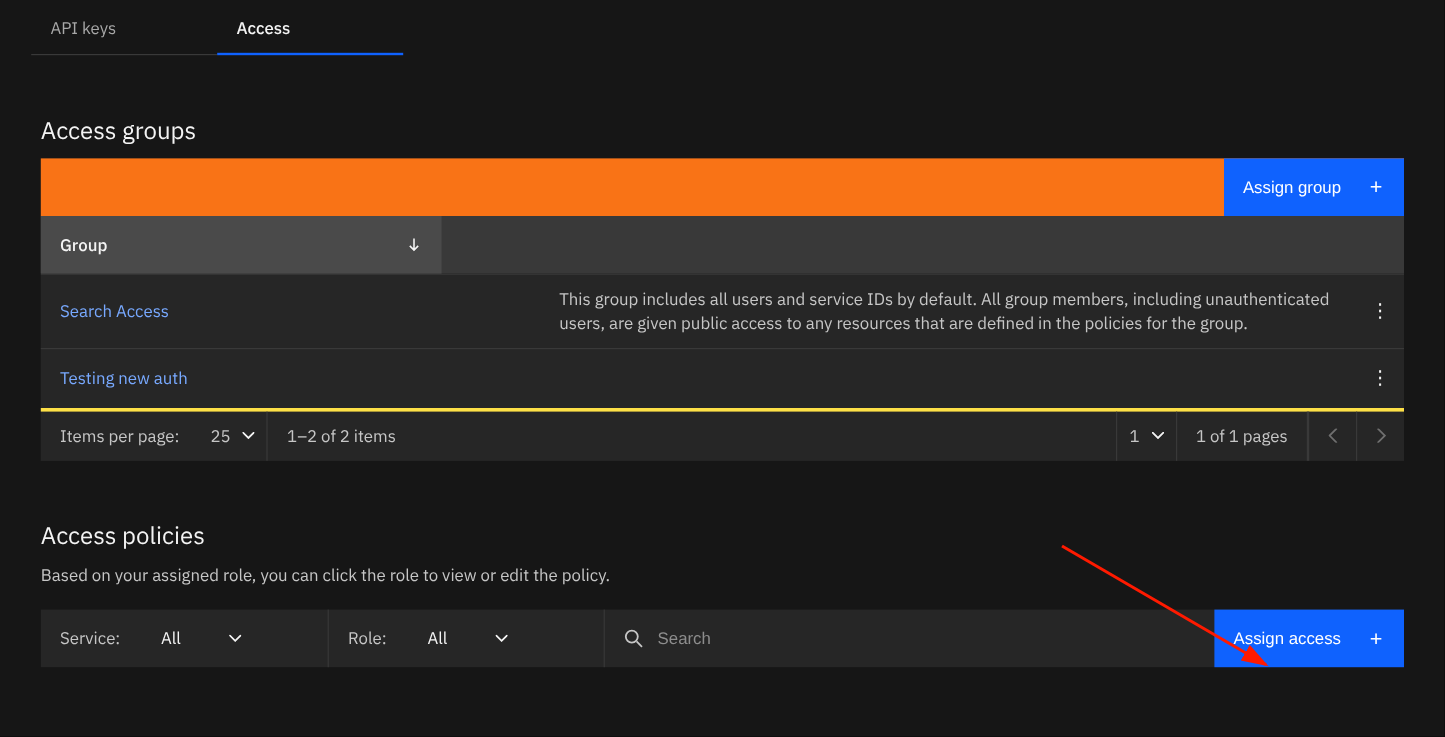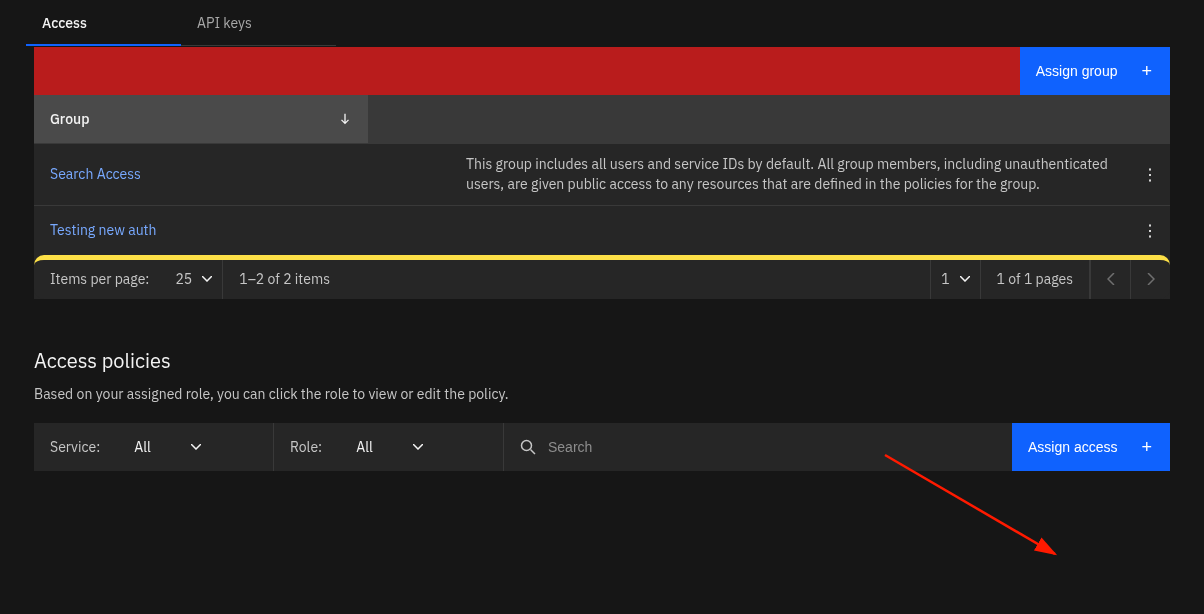--- a/index.html
+++ b/index.html
@@ -61,21 +61,21 @@
     text-decoration: none;
   }
 
   
   .table-wrap {
     background: #262626;
   }
   .table-toolbar {
     display: flex;
     justify-content: flex-end;
-    background: #b91c1c;
+    background: #f97316;
     height: 48px;
   }
   .primary-btn {
     background: #0f62fe;
     color: #fff;
     border: none;
     font-size: 14px;
     padding: 0 18px 0 16px;
     display: flex;
     align-items: center;
@@ -138,25 +138,24 @@
     text-align: center;
     color: #f4f4f4;
     cursor: pointer;
     font-size: 16px;
   }
 
   .pagination {
     display: flex;
     align-items: center;
     background: #262626;
-    border-top: 5px solid #fde047;
+    border-top: 3px solid #fde047;
     height: 44px;
     font-size: 14px;
     color: #c6c6c6;
-    border-radius: 10px;
   }
   .pg-section {
     display: flex;
     align-items: center;
     padding: 0 16px;
     height: 100%;
   }
   .pg-divider {
     border-right: 1px solid #393939;
     height: 100%;
@@ -232,24 +231,25 @@
     top: 450px;
     left: 880px;
   }
 </style>
 </head>
 <body>
 
 <div class="page">
 
   <div class="tabs">
+    <div class="tab inactive">API keys</div>
     <div class="tab active">Access</div>
-    <div class="tab inactive">API keys</div>
   </div>
 
+  <h2 class="section-title">Access groups</h2>
 
   <div class="table-wrap">
     <div class="table-toolbar">
       <button class="primary-btn">
         <span>Assign group</span>
         <span class="plus">+</span>
       </button>
     </div>
     <div class="table-header">
       <div class="th-group">

